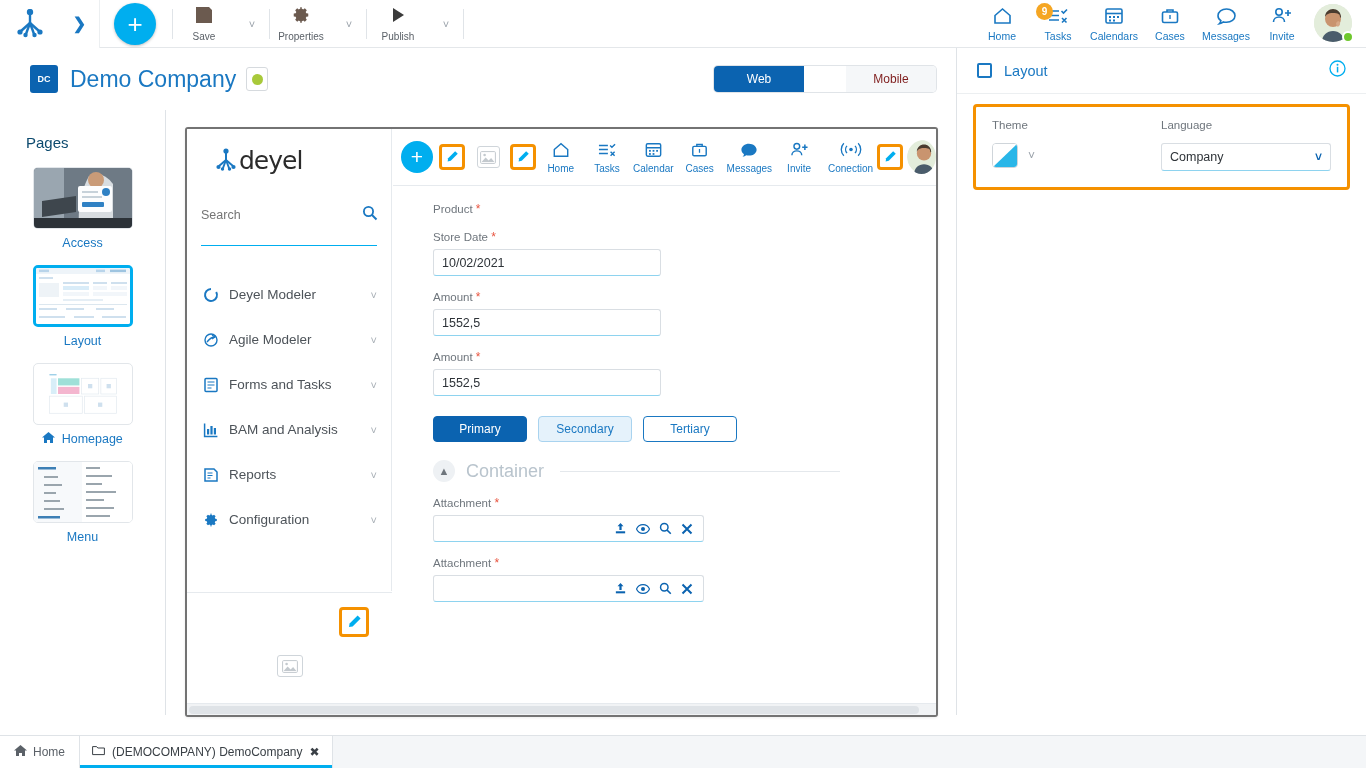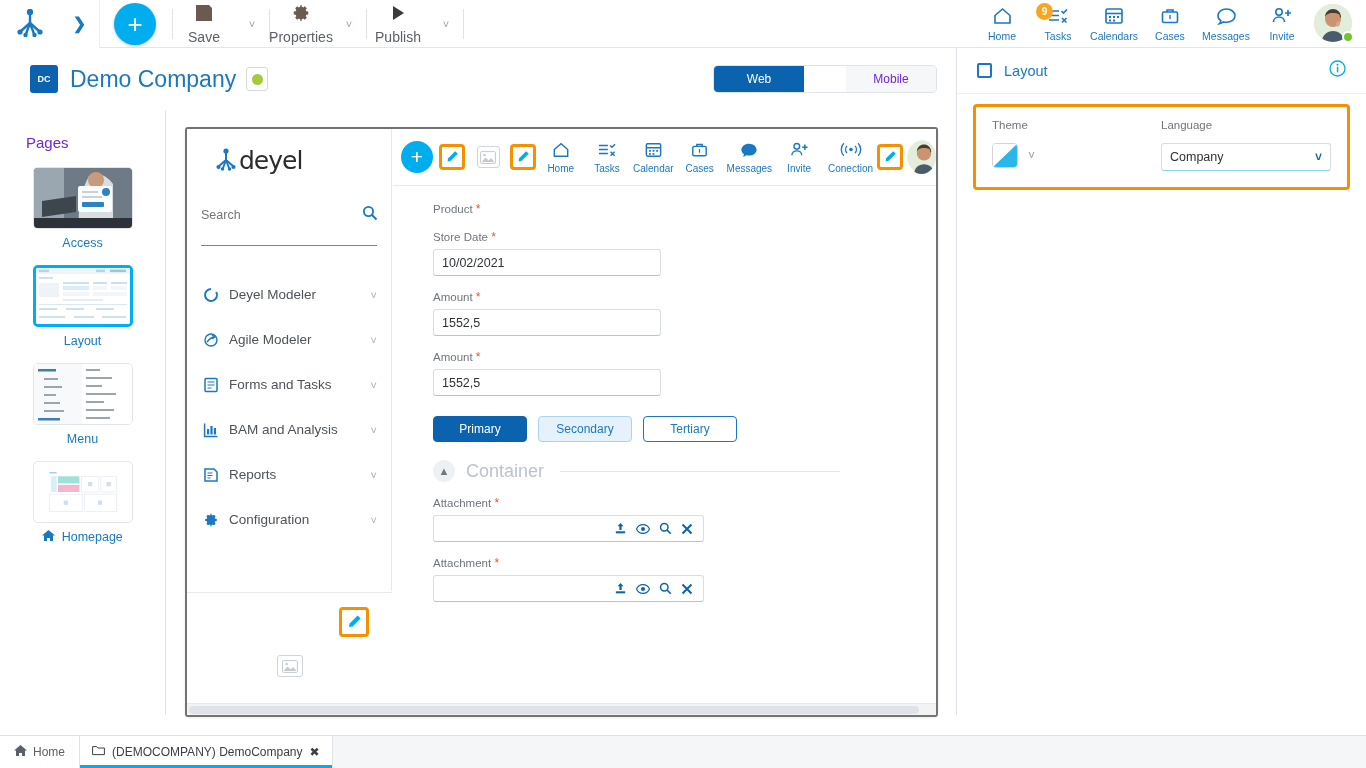--- a/index.html
+++ b/index.html
@@ -29,21 +29,21 @@
     display: flex; align-items: center; justify-content: center;
     color: #fff; font-size: 26px; font-weight: 300; line-height: 1;
     box-shadow: 0 1px 3px rgba(0,0,0,.25); cursor: pointer; flex: none;
   }
   .tdiv { width: 1px; height: 30px; background: #e0e4e8; }
   .tool {
     display: flex; flex-direction: column; align-items: center;
     justify-content: center; width: 62px; height: 46px; cursor: pointer;
     color: #5b6168;
   }
-  .tool .lbl { font-size: 14px; margin-top: 2px; color: #5b6168; }
+  .tool .lbl { font-size: 10px; margin-top: 2px; color: #5b6168; }
   .caret { width: 34px; text-align: center; color: #9aa2aa; font-size: 11px; cursor: pointer; }
 
   .topright { margin-left: auto; display: flex; align-items: center; padding-right: 8px; }
   .tr-item {
     width: 56px; display: flex; flex-direction: column; align-items: center;
     justify-content: center; cursor: pointer; position: relative; height: 46px;
   }
   .tr-item .lbl { font-size: 10.5px; color: #1a78c2; margin-top: 1px; }
   .badge {
     position: absolute; left: 6px; top: 2px; width: 17px; height: 17px;
@@ -72,28 +72,28 @@
   }
   .company-name { font-size: 23px; color: #1a78c2; margin-left: 12px; font-weight: 400; }
   .status-box {
     width: 22px; height: 24px; border: 1px solid #d6dade; border-radius: 3px;
     margin-left: 10px; display: flex; align-items: center; justify-content: center;
   }
   .status-dot { width: 11px; height: 11px; border-radius: 50%; background: #a8c93a; }
   .seg { margin-left: auto; margin-right: 20px; display: flex; border-radius: 4px; overflow: hidden; box-shadow: 0 0 0 1px #e0e4e8; gap: 42px; }
   .seg div { width: 90px; height: 26px; font-size: 12px; display: flex; align-items: center; justify-content: center; cursor: pointer; }
   .seg .on { background: #0b63b0; color: #fff; }
-  .seg .off { background: #f5f7f9; color: #6d28d9; }
+  .seg .off { background: #f5f7f9; color: #7f1d1d; }
 
   
   .pages {
     position: absolute; left: 0; top: 110px; width: 166px; height: 605px;
     background: #fff; border-right: 1px solid #dfe3e7; padding: 24px 0 0 0;
   }
-  .pages-title { font-size: 15px; color: #6d28d9; padding-left: 26px; margin-bottom: 16px; }
+  .pages-title { font-size: 15px; color: #0c4a6e; padding-left: 26px; margin-bottom: 16px; }
   .page-card { display: flex; flex-direction: column; align-items: center; margin-bottom: 15px; cursor: pointer; }
   .thumb {
     width: 100px; height: 62px; border-radius: 5px; overflow: hidden;
     border: 1px solid #e2e6ea; background: #fff; position: relative;
   }
   .thumb.sel { border: 3px solid #00aeef; }
   .page-label { font-size: 12.5px; color: #1a78c2; margin-top: 7px; }
   .page-label .hicon { color: #1a78c2; margin-right: 3px; }
 
   
@@ -459,20 +459,48 @@
           <rect x="60" y="40" width="18" height="2" fill="#cfe0ee"></rect>
           <rect x="3" y="48" width="26" height="2" fill="#cfe0ee"></rect>
           <rect x="38" y="48" width="20" height="2" fill="#cfe0ee"></rect>
           <rect x="66" y="48" width="24" height="2" fill="#cfe0ee"></rect>
         </svg>
       </div>
       <div class="page-label">Layout</div>
     </div>
 
     <div class="page-card">
+      <div class="thumb tb-home">
+        <svg width="98" height="60" viewBox="0 0 98 60">
+          <rect width="98" height="60" fill="#fff"></rect>
+          <rect x="2" y="2" width="10" height="2" fill="#9fd0e8"></rect>
+          <rect x="4" y="8" width="8" height="22" fill="#d8eef8"></rect>
+          <rect x="14" y="8" width="30" height="10" fill="#9fe0d8"></rect>
+          <rect x="14" y="20" width="30" height="10" fill="#f4b6cf"></rect>
+          <rect x="47" y="8" width="24" height="22" fill="#fff" stroke="#e3eaf0"></rect>
+          <rect x="74" y="8" width="22" height="22" fill="#fff" stroke="#e3eaf0"></rect>
+          <rect x="2" y="33" width="46" height="24" fill="#fff" stroke="#e3eaf0"></rect>
+          <rect x="51" y="33" width="45" height="24" fill="#fff" stroke="#e3eaf0"></rect>
+          <rect x="56" y="16" width="6" height="6" fill="#cfe0ee"></rect>
+          <rect x="82" y="16" width="6" height="6" fill="#cfe0ee"></rect>
+          <rect x="22" y="42" width="6" height="6" fill="#cfe0ee"></rect>
+          <rect x="70" y="42" width="6" height="6" fill="#cfe0ee"></rect>
+        </svg>
+      </div>
+      <div class="page-label">
+        <span class="hicon">
+          <svg width="13" height="12" viewBox="0 0 13 12" style="vertical-align:-1px">
+              <path fill="#1a78c2" d="M6.5 0L13 5.5h-2V11H8V8H5v3H2V5.5H0z"></path>
+            </svg>
+        </span>
+        <span>Homepage</span>
+      </div>
+    </div>
+
+    <div class="page-card">
       <div class="thumb tb-menu">
         <svg width="98" height="60" viewBox="0 0 98 60">
           <rect width="98" height="60" fill="#fff"></rect>
           <rect x="0" y="0" width="48" height="60" fill="#f7f9fb"></rect>
           <rect x="4" y="5" width="18" height="2.5" fill="#3d7fb5"></rect>
           <rect x="10" y="14" width="14" height="2" fill="#9aa5ad"></rect>
           <rect x="10" y="22" width="18" height="2" fill="#9aa5ad"></rect>
           <rect x="10" y="30" width="12" height="2" fill="#9aa5ad"></rect>
           <rect x="10" y="38" width="16" height="2" fill="#9aa5ad"></rect>
           <rect x="10" y="46" width="20" height="2" fill="#9aa5ad"></rect>
@@ -480,48 +508,20 @@
           <rect x="52" y="5" width="14" height="2" fill="#9aa5ad"></rect>
           <rect x="52" y="13" width="26" height="2" fill="#9aa5ad"></rect>
           <rect x="52" y="21" width="16" height="2" fill="#9aa5ad"></rect>
           <rect x="52" y="29" width="30" height="2" fill="#9aa5ad"></rect>
           <rect x="52" y="37" width="18" height="2" fill="#9aa5ad"></rect>
           <rect x="52" y="45" width="28" height="2" fill="#9aa5ad"></rect>
           <rect x="52" y="53" width="24" height="2" fill="#9aa5ad"></rect>
         </svg>
       </div>
       <div class="page-label">Menu</div>
-    </div>
-
-    <div class="page-card">
-      <div class="thumb tb-home">
-        <svg width="98" height="60" viewBox="0 0 98 60">
-          <rect width="98" height="60" fill="#fff"></rect>
-          <rect x="2" y="2" width="10" height="2" fill="#9fd0e8"></rect>
-          <rect x="4" y="8" width="8" height="22" fill="#d8eef8"></rect>
-          <rect x="14" y="8" width="30" height="10" fill="#9fe0d8"></rect>
-          <rect x="14" y="20" width="30" height="10" fill="#f4b6cf"></rect>
-          <rect x="47" y="8" width="24" height="22" fill="#fff" stroke="#e3eaf0"></rect>
-          <rect x="74" y="8" width="22" height="22" fill="#fff" stroke="#e3eaf0"></rect>
-          <rect x="2" y="33" width="46" height="24" fill="#fff" stroke="#e3eaf0"></rect>
-          <rect x="51" y="33" width="45" height="24" fill="#fff" stroke="#e3eaf0"></rect>
-          <rect x="56" y="16" width="6" height="6" fill="#cfe0ee"></rect>
-          <rect x="82" y="16" width="6" height="6" fill="#cfe0ee"></rect>
-          <rect x="22" y="42" width="6" height="6" fill="#cfe0ee"></rect>
-          <rect x="70" y="42" width="6" height="6" fill="#cfe0ee"></rect>
-        </svg>
-      </div>
-      <div class="page-label">
-        <span class="hicon">
-          <svg width="13" height="12" viewBox="0 0 13 12" style="vertical-align:-1px">
-              <path fill="#1a78c2" d="M6.5 0L13 5.5h-2V11H8V8H5v3H2V5.5H0z"></path>
-            </svg>
-        </span>
-        <span>Homepage</span>
-      </div>
     </div>
   </div>
 
   <div class="preview">
 
     <div class="pv-side">
       <div class="pv-logo">
         <span>
           <svg width="26" height="24" viewBox="0 0 26 24" style="vertical-align:-4px">
             <g fill="#1a78c2" stroke="#1a78c2">

